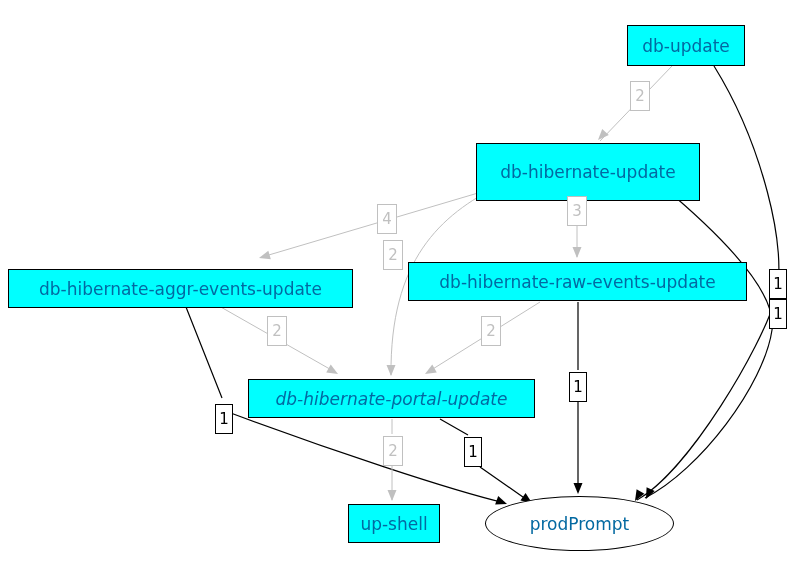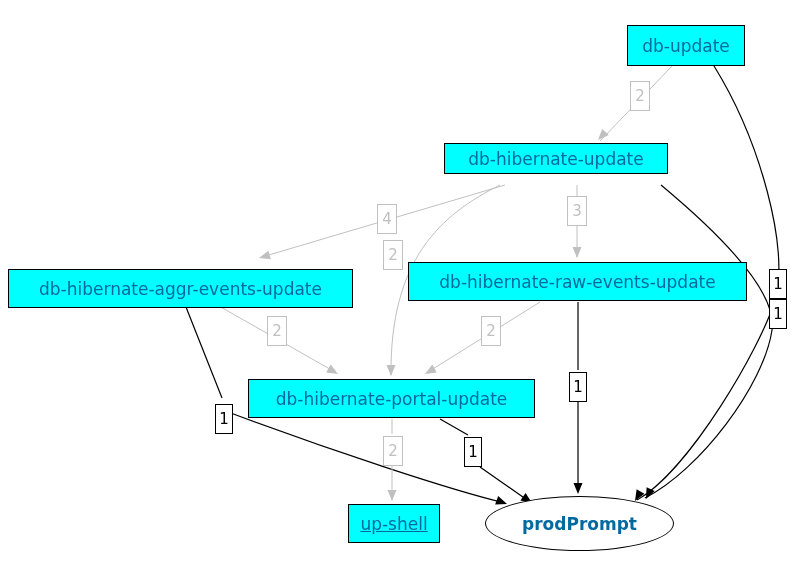--- a/index.html
+++ b/index.html
@@ -38,21 +38,20 @@
   .node.box {
     background: #00ffff;
     border: 1px solid #000000;
     font-size: 17px;
   }
   .node.ellipse {
     background: #ffffff;
     border: 1px solid #000000;
     border-radius: 50%;
     font-size: 17px;
-    font-weight: bold;
   }
   .edge-label {
     position: absolute;
     box-sizing: border-box;
     display: flex;
     align-items: center;
     justify-content: center;
     font-size: 15px;
     background: #ffffff;
     line-height: 1;
@@ -95,37 +94,37 @@
       <polygon points="0,0 -11,-4.5 -11,4.5" fill="#000000" transform="translate(532,503) rotate(35)"></polygon>
       <polygon points="0,0 -11,-4.5 -11,4.5" fill="#000000" transform="translate(507,504) rotate(20)"></polygon>
       <polygon points="0,0 -11,-4.5 -11,4.5" fill="#000000" transform="translate(635,501) rotate(120)"></polygon>
       <polygon points="0,0 -11,-4.5 -11,4.5" fill="#000000" transform="translate(646,499) rotate(115)"></polygon>
     </svg>
 
   <div class="node box" style="left:627px; top:25px; width:118px; height:41px;">
     <span>db-update</span>
   </div>
 
-  <div class="node box" style="left:444px; top:143px; width:224px; height:31px;">
+  <div class="node box" style="left:476px; top:143px; width:224px; height:58px;">
     <span>db-hibernate-update</span>
   </div>
 
   <div class="node box" style="left:8px; top:262px; width:345px; height:39px;margin-top:7px;">
     <span>db-hibernate-aggr-events-update</span>
   </div>
 
   <div class="node box" style="left:408px; top:262px; width:339px; height:39px;">
     <span>db-hibernate-raw-events-update</span>
   </div>
 
-  <div class="node box" style="left:248px; top:379px; width:287px; height:39px;">
+  <div class="node box" style="left:248px; top:379px; width:287px; height:39px;font-style:italic;">
     <span>db-hibernate-portal-update</span>
   </div>
 
-  <div class="node box" style="left:348px; top:504px; width:92px; height:39px;text-decoration:underline;">
+  <div class="node box" style="left:348px; top:504px; width:92px; height:39px;">
     <span>up-shell</span>
   </div>
 
   <div class="node ellipse" style="left:485px; top:496px; width:189px; height:55px;">
     <span>prodPrompt</span>
   </div>
 
   <div id="label-layer" style="position:absolute; left:0; top:0; width:800px; height:576px;">
       <div class="edge-label faint" style="left: 630px; top: 81px; width: 20px; height: 30px;">
         <span>2</span>

